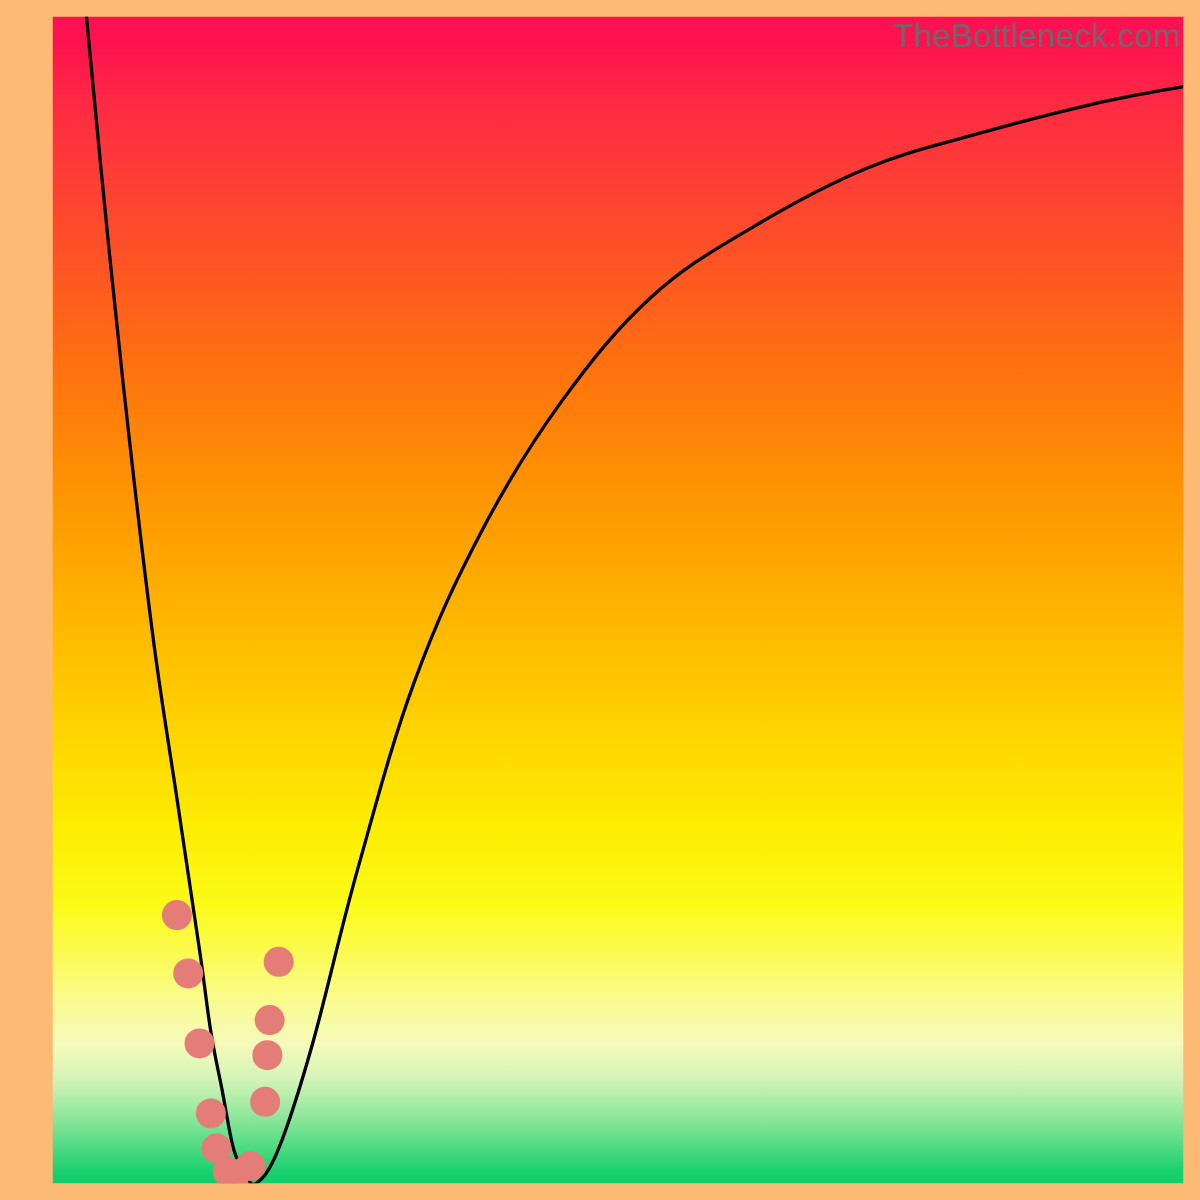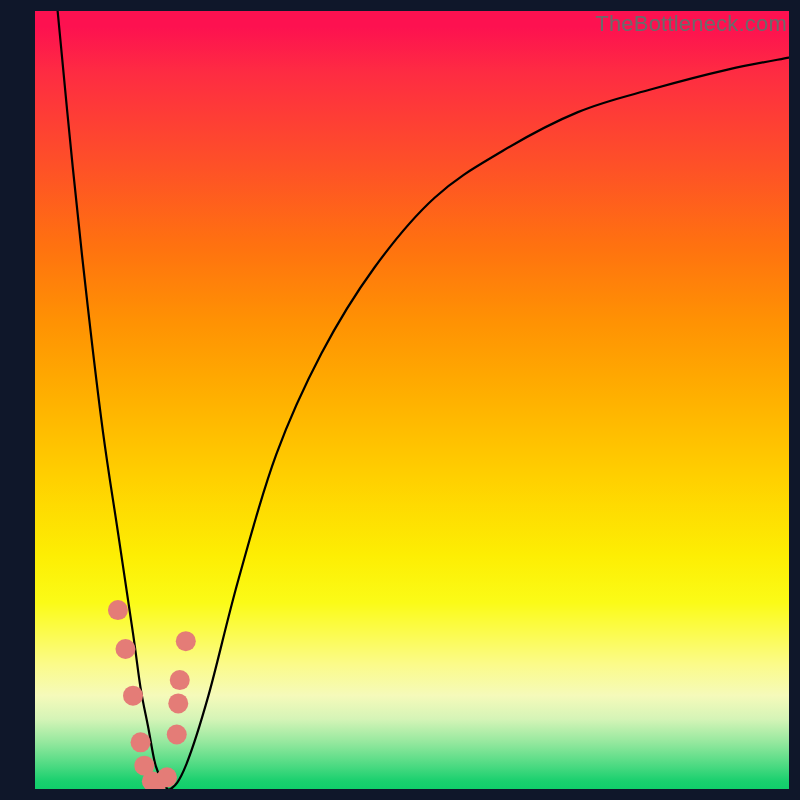--- a/index.html
+++ b/index.html
@@ -8,21 +8,21 @@
     width: 800px;
     height: 800px;
     overflow: hidden;
     background: #000;
     font-family: Arial, Helvetica, sans-serif;
   }
   .frame {
     position: absolute;
     left: 0; top: 0;
     width: 800px; height: 800px;
-    background: #0f172a;
+    background: #fdba74;
   }
   .plot-area {
     position: absolute;
     left: 35px;
     top: 11px;
     width: 754px;
     height: 778px;
     overflow: hidden;
   }
   .gradient-bg {

